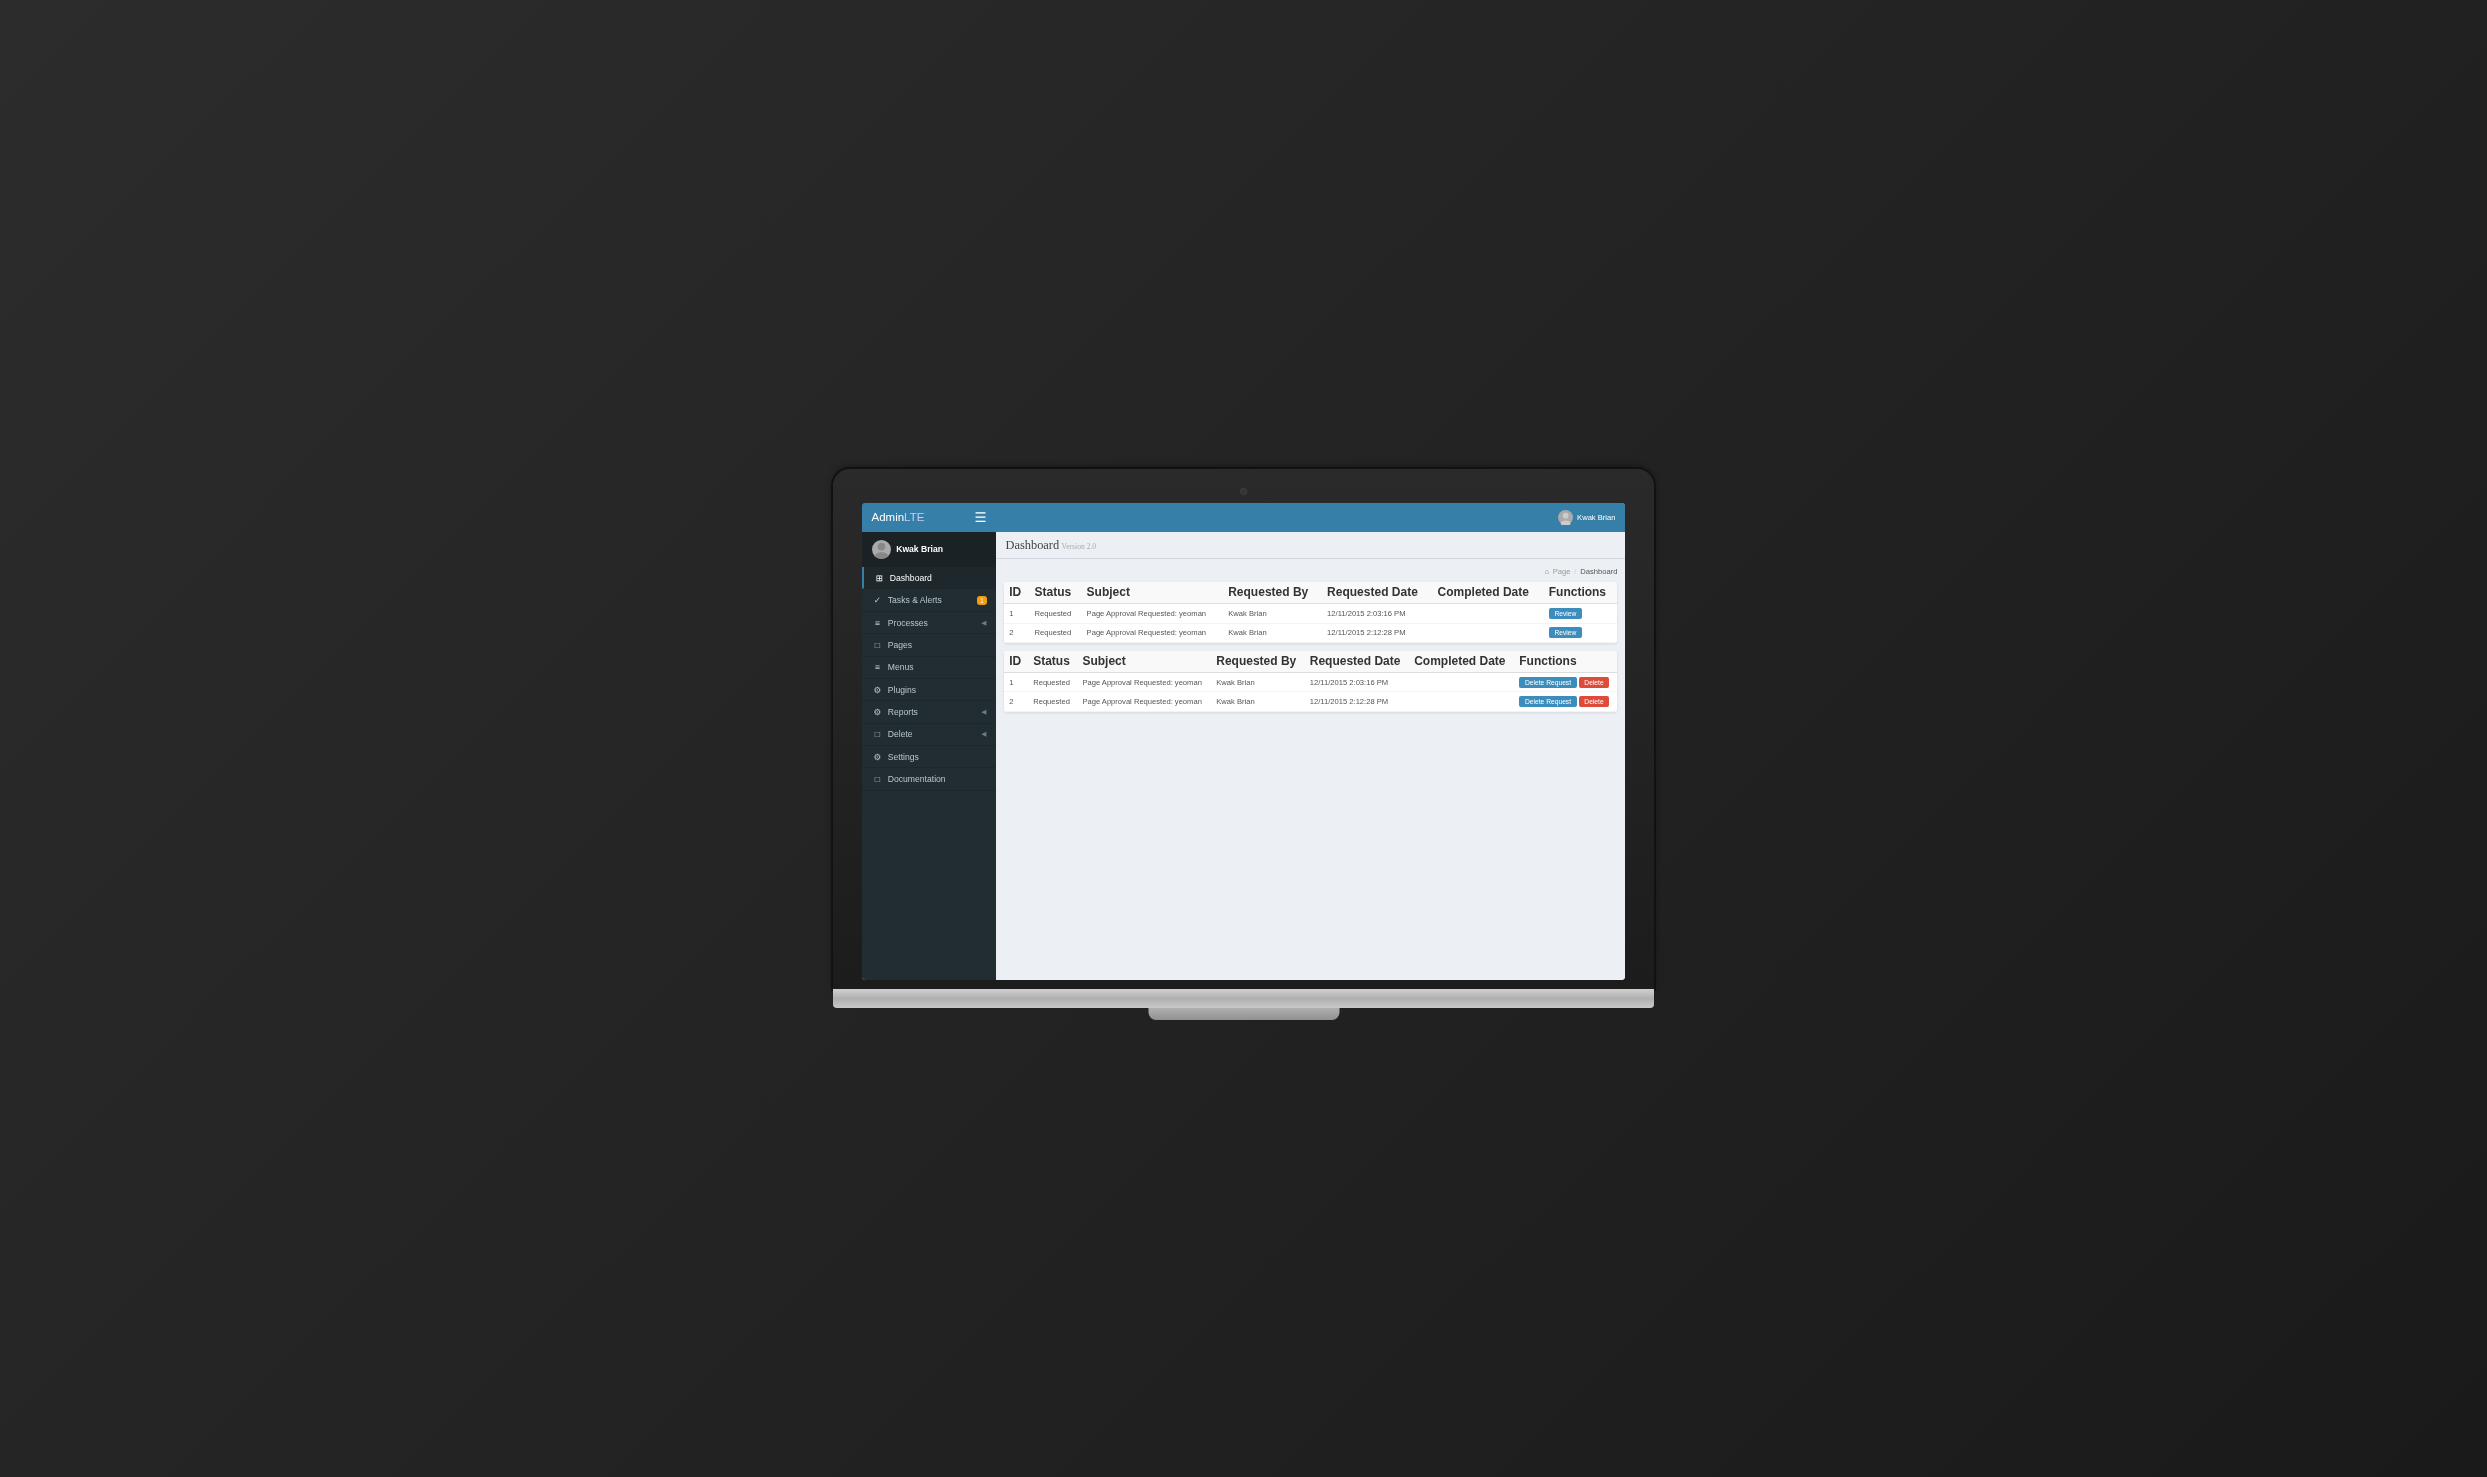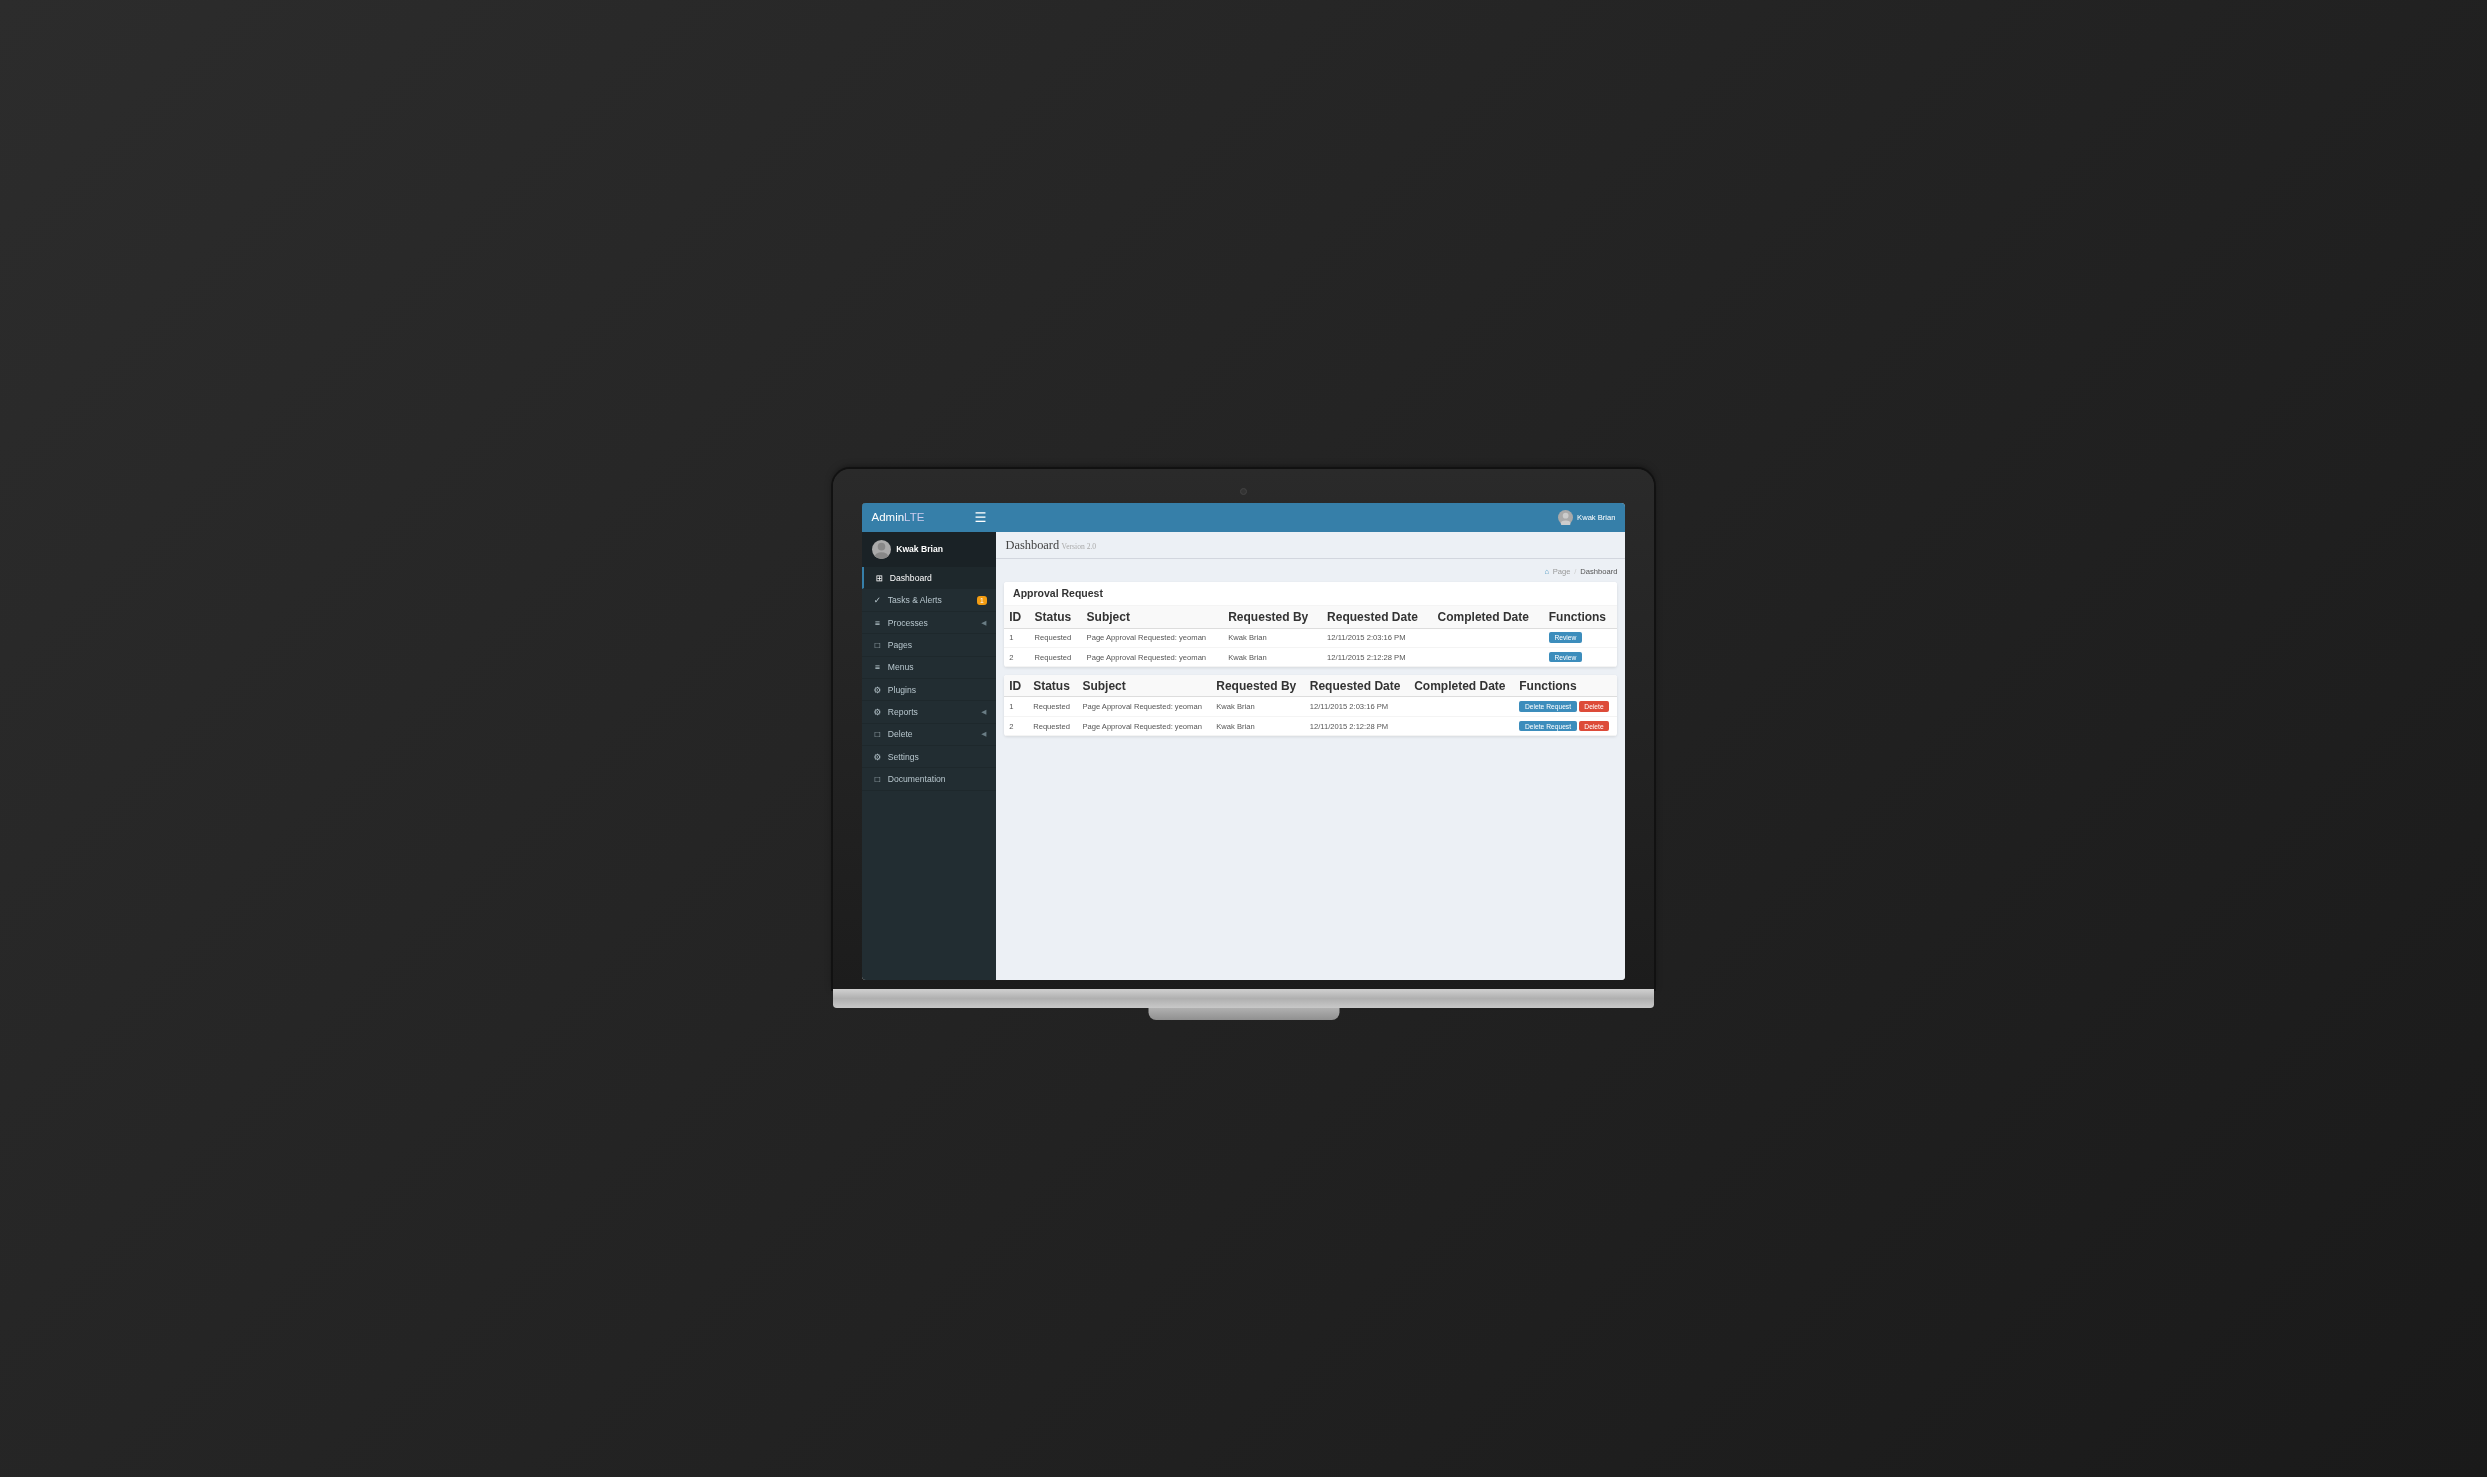--- a/index.html
+++ b/index.html
@@ -469,23 +469,20 @@
             <div style="display:flex; justify-content:flex-end; margin-bottom:5.7px;">
               <div class="breadcrumb-area">
                 <span class="home-icon">⌂</span>
                 <span>Page</span>
                 <span class="breadcrumb-sep">/</span>
                 <span class="breadcrumb-active">Dashboard</span>
               </div>
             </div>
 
             <div class="content-box">
-              <div class="content-box-header">
-                <span class="content-box-title">Approval Request</span>
-              </div>
               <div class="table-container">
                 <table>
                   <thead>
                     <tr>
                       <th>ID</th>
                       <th>Status</th>
                       <th>Subject</th>
                       <th>Requested By</th>
                       <th>Requested Date</th>
                       <th>Completed Date</th>

